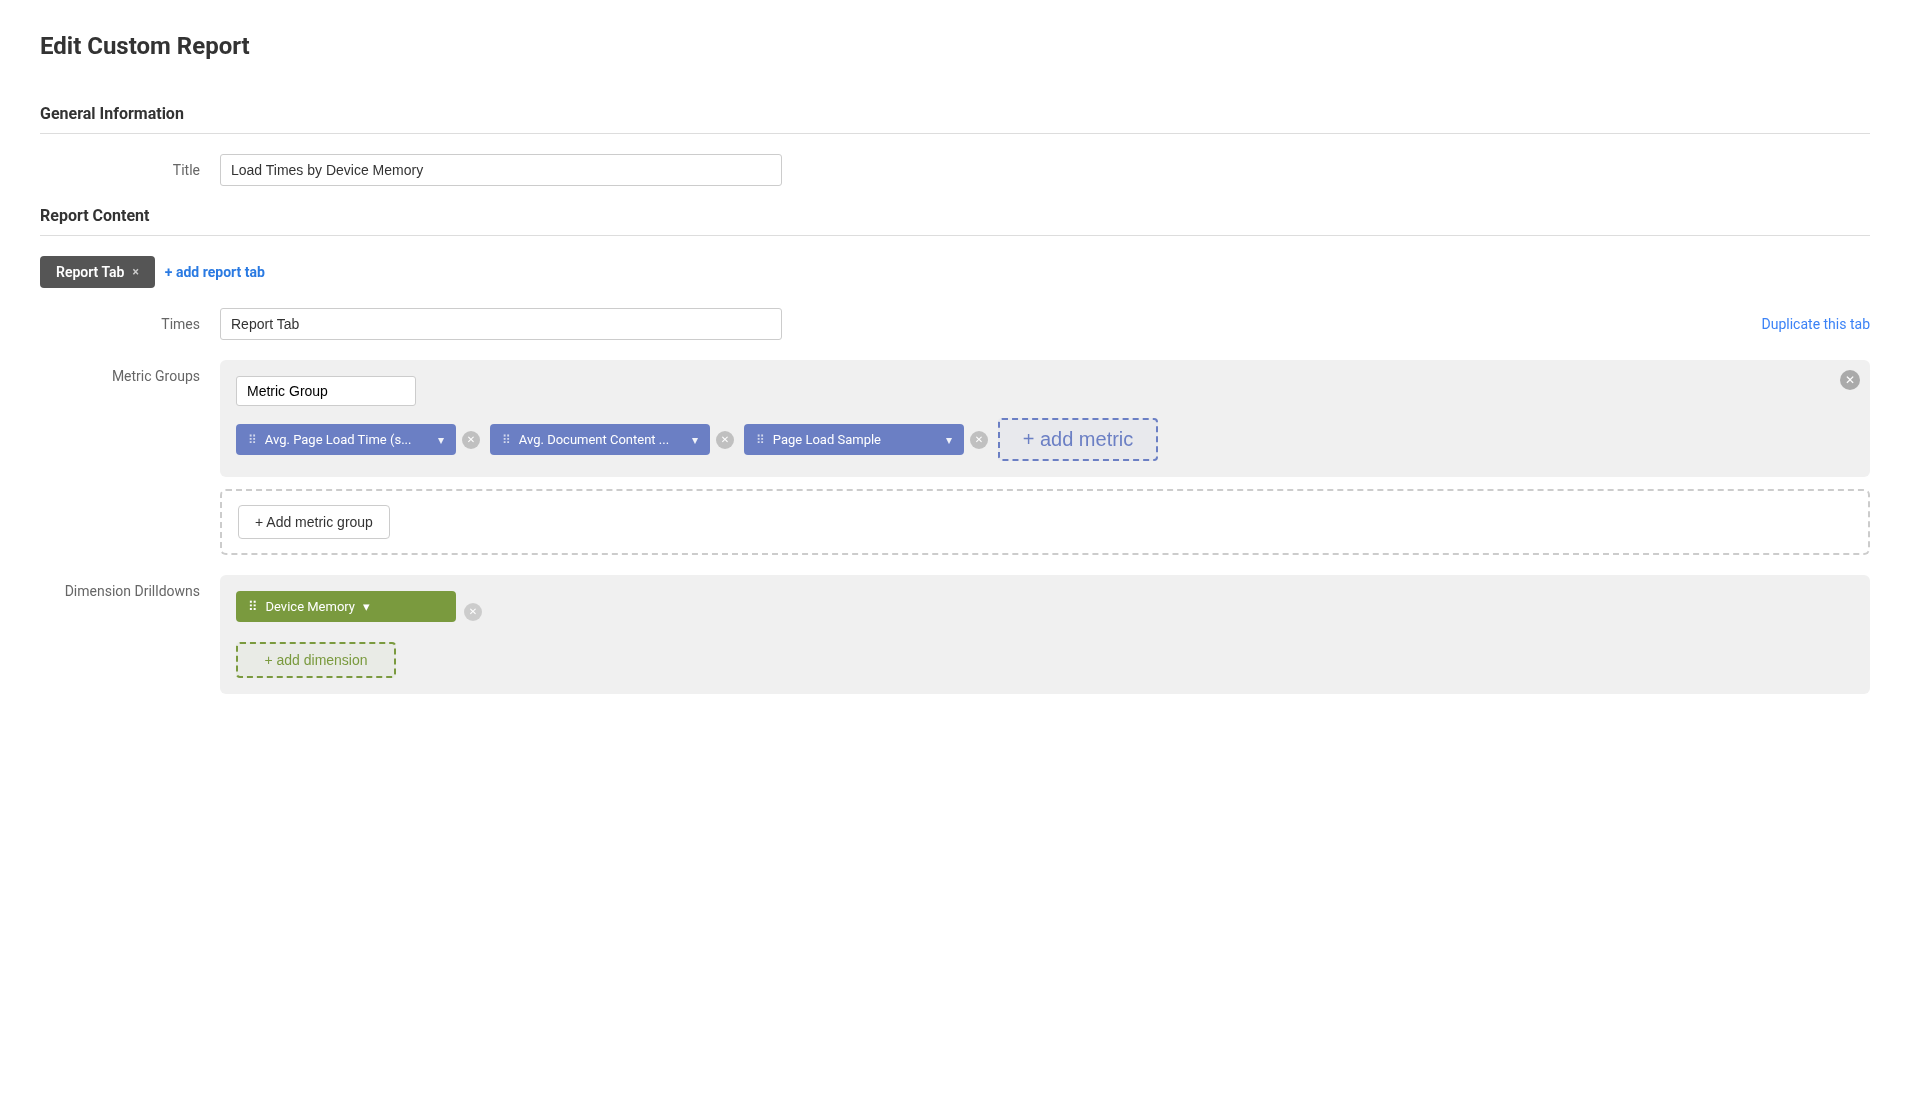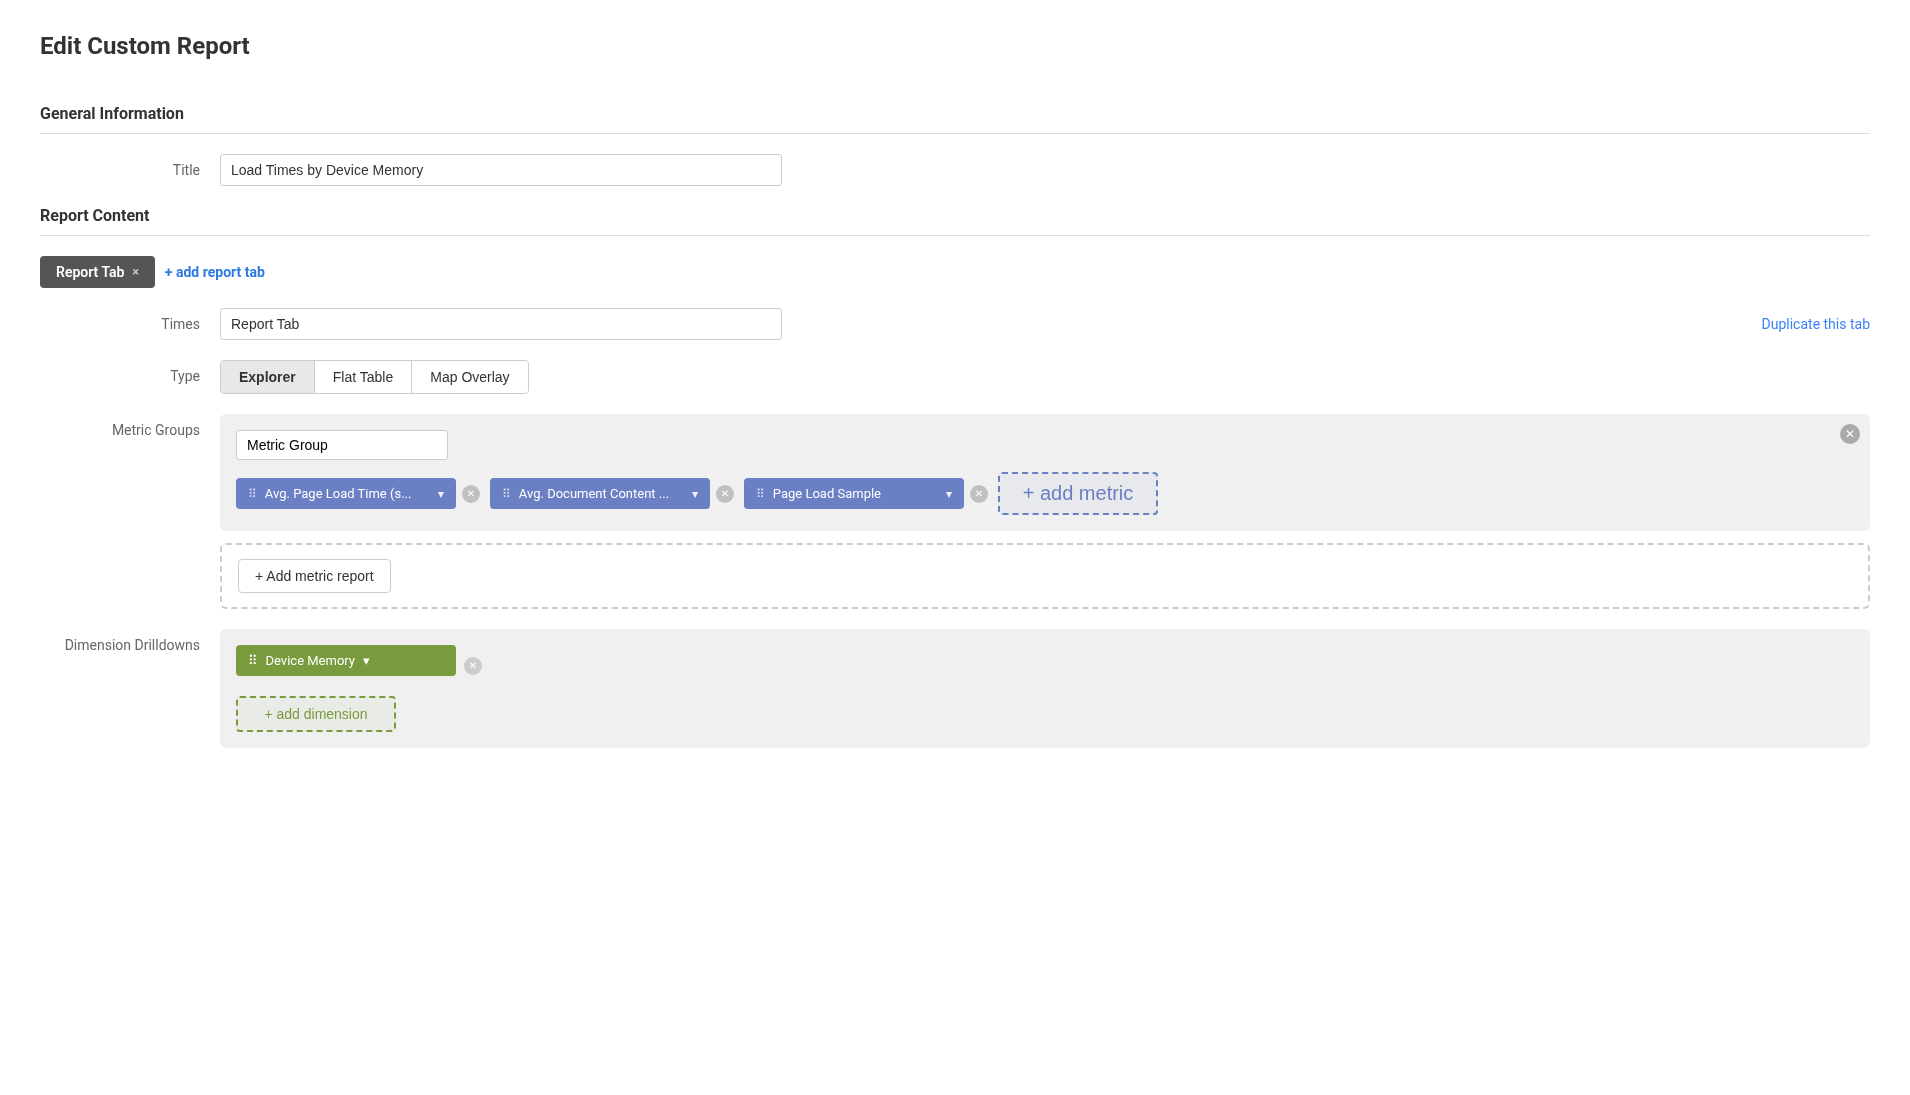--- a/index.html
+++ b/index.html
@@ -127,21 +127,21 @@
       gap: 12px;
       flex: 1;
     }
     .metric-group-box {
       background: #f0f0f0;
       border-radius: 6px;
       padding: 16px;
       position: relative;
     }
     .metric-group-name-input {
-      width: 212px;
+      width: 180px;
       padding: 6px 10px;
       border: 1px solid #ccc;
       border-radius: 3px;
       font-size: 14px;
       margin-bottom: 12px;
       background: #fff;
     }
     .metric-group-close {
       position: absolute;
       top: 10px;
@@ -322,30 +322,20 @@
     <div class="tab-content">
 
       <div class="field-row">
         <div class="field-label">Times</div>
         <div class="name-row">
           <input class="text-input" type="text" value="Report Tab" style="">
           <a class="duplicate-link">Duplicate this tab</a>
         </div>
       </div>
 
-      <div class="field-row">
-        <div class="field-label">Type</div>
-        <div class="field-content">
-          <div class="type-btn-group">
-            <button class="type-btn active">Explorer</button>
-            <button class="type-btn">Flat Table</button>
-            <button class="type-btn">Map Overlay</button>
-          </div>
-        </div>
-      </div>
 
       <div class="field-row">
         <div class="field-label">Metric Groups</div>
         <div class="metric-groups-container">
 
           <div class="metric-group-box">
             <div class="metric-group-close">
               <span>✕</span>
             </div>
             <input class="metric-group-name-input" type="text" value="Metric Group" style="">
@@ -376,21 +366,21 @@
               </div>
               <div class="metric-chip-close">
                 <span>✕</span>
               </div>
 
               <button class="add-metric-btn">+ add metric</button>
             </div>
           </div>
 
           <div class="add-metric-group-box">
-            <button class="add-metric-group-btn">+ Add metric report</button>
+            <button class="add-metric-group-btn">+ Add metric group</button>
           </div>
         </div>
       </div>
 
       <div class="field-row">
         <div class="field-label">Dimension Drilldowns</div>
         <div class="field-content">
           <div class="dimension-box">
             <div style="display:flex; align-items:center; gap:8px; margin-bottom:10px;">
               <div class="dimension-chip">

